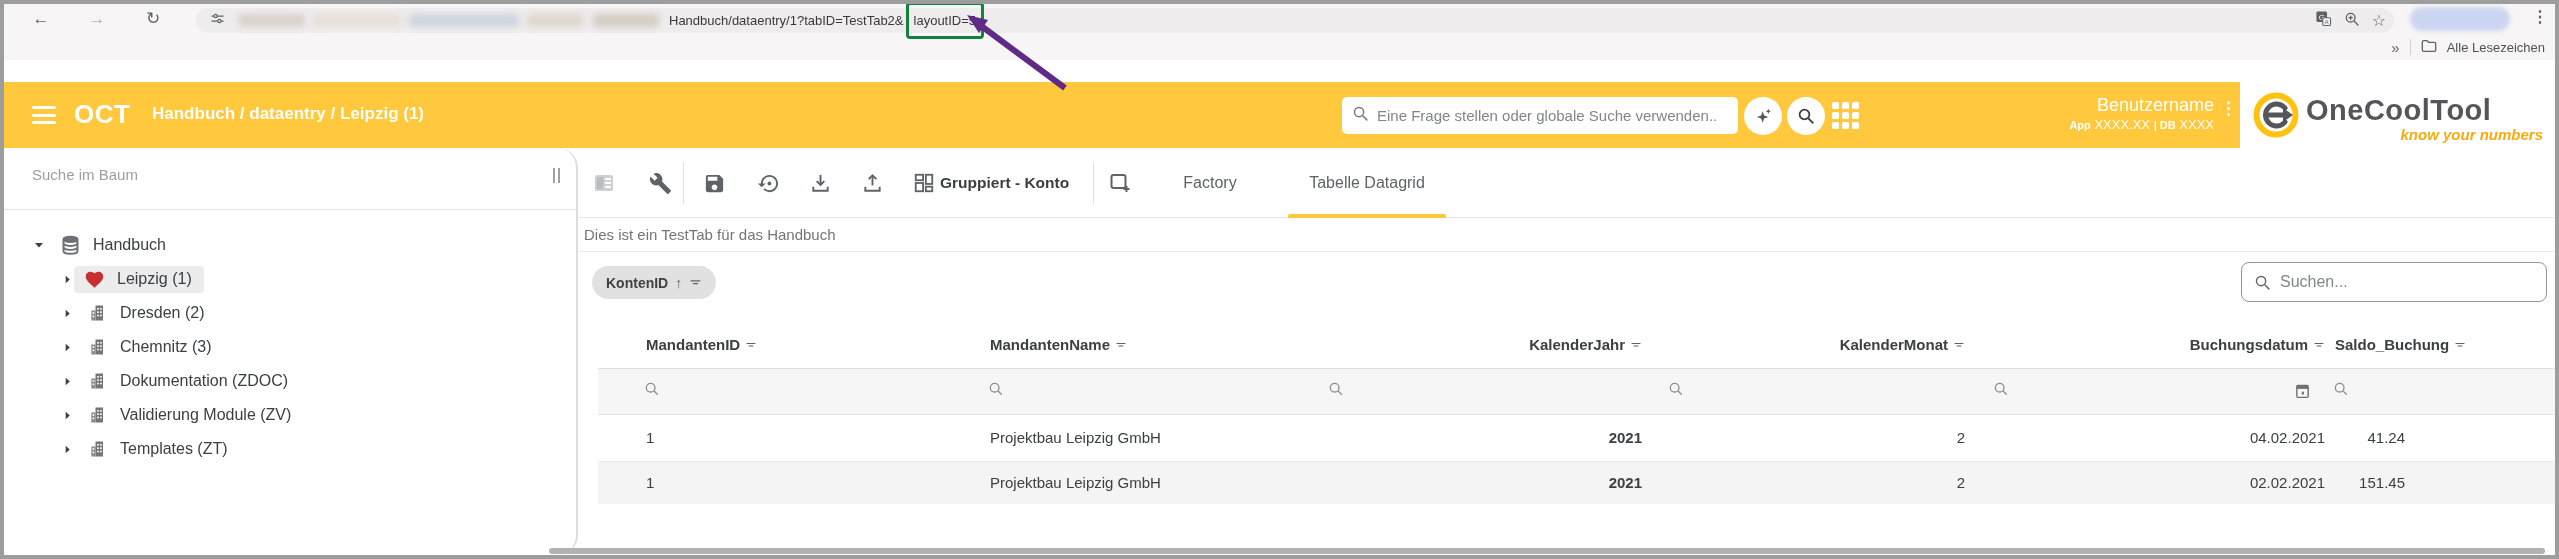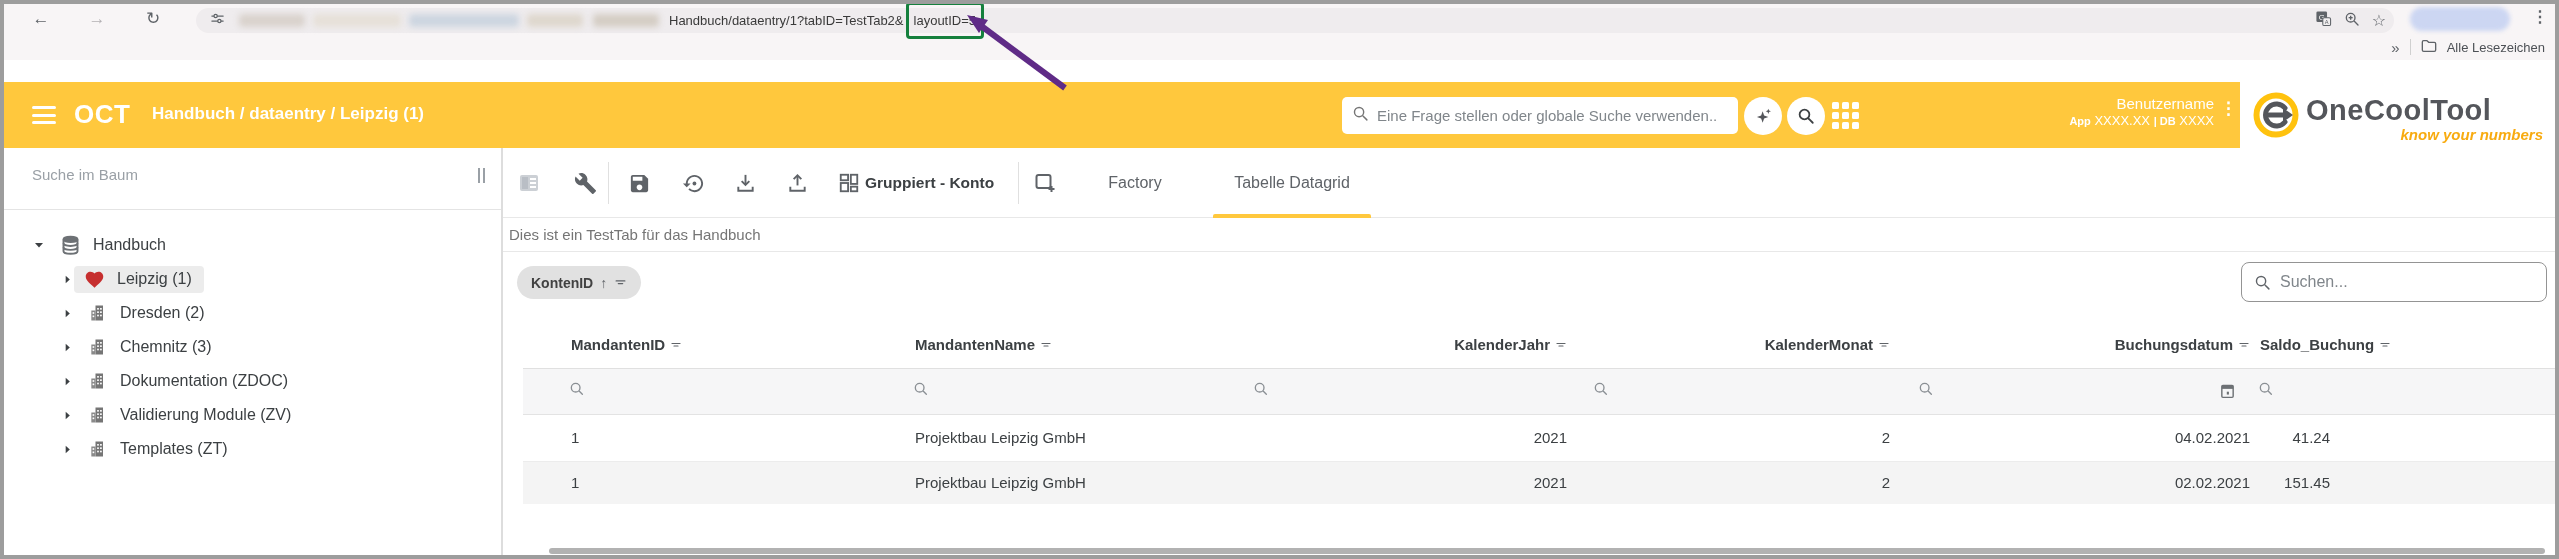--- a/index.html
+++ b/index.html
@@ -38,30 +38,30 @@
              border-radius:5px; display:flex; align-items:center; padding:0 10px; }
   .gsearch input { border:none; outline:none; flex:1; font-size:15px; color:#3c4043; margin-left:8px;
                    font-family:"Liberation Sans", sans-serif; background:transparent; }
   .gsearch input::placeholder { color:#80868b; }
   .circle-btn { position:absolute; top:15px; width:38px; height:38px; border-radius:50%; background:#fff;
                 display:flex; align-items:center; justify-content:center; cursor:pointer; }
   .apps-grid { position:absolute; left:1828px; top:20px; width:27px; height:27px; display:grid;
                grid-template-columns:repeat(3,7px); grid-template-rows:repeat(3,7px); gap:3px; cursor:pointer; }
   .apps-grid i { background:#fff; border-radius:1.5px; }
   .userblock { position:absolute; left:1890px; top:13px; width:320px; text-align:right; color:#fff; }
-  .username { font-size:15px; }
+  .username { font-size:18px; }
   .appline { margin-top:1px; font-size:13px; }
   .appline b { font-size:11px; font-weight:bold; }
   .user-dots { position:absolute; left:2216px; top:16px; color:#fff; font-size:17px; font-weight:bold; cursor:pointer; }
   .logo-panel { position:absolute; left:2236px; top:0; right:0; height:66px; background:#fff; }
   .logo-name { position:absolute; left:66px; top:12px; font-size:29px; font-weight:bold; color:#54565b; letter-spacing:.5px; }
   .logo-tag { position:absolute; right:12px; top:44px; font-size:15px; font-weight:bold; font-style:italic; color:#f8ab10; }
   
   .main { position:absolute; left:0; top:144px; right:0; bottom:0; display:flex; }
-  .sidebar { width:499px; flex:none; border-right:2px solid #ddd; position:relative; }
+  .sidebar { width:574px; flex:none; border-right:2px solid #ddd; position:relative;border-radius:20px; }
   .tree-search { height:62px; border-bottom:1px solid #e4e4e4; position:relative; }
   .tree-search input { position:absolute; left:28px; top:18px; width:380px; border:none; outline:none;
                        font-size:15px; color:#3c4043; font-family:"Liberation Sans", sans-serif; }
   .tree-search input::placeholder { color:#9aa0a6; }
   .drag-handle { position:absolute; right:16px; top:20px; display:flex; gap:3px; cursor:col-resize; }
   .drag-handle i { width:2px; height:15px; background:#9aa0a6; }
   .tree { padding-top:18px; }
   .tree-row { height:34px; display:flex; align-items:center; cursor:pointer; font-size:16px; color:#3c4043; }
   .tw { flex:none; display:flex; align-items:center; justify-content:center; }
   .arrow-slot { width:14px; margin-left:28px; }
@@ -97,21 +97,21 @@
              white-space:nowrap; cursor:pointer; }
   .grid th .hwrap { display:inline-flex; align-items:center; gap:5px; }
   .frow td { height:46px; background:#f6f6f7; border-bottom:1px solid #e3e3e3; position:relative; cursor:text; }
   .grow td { height:44px; border-bottom:1px solid #ececec; }
   .grow .gwrap { display:flex; align-items:center; gap:18px; padding-left:14px; font-size:15px; font-weight:bold; color:#3c4043; }
   .drow td { font-size:15px; color:#3c4043; white-space:nowrap; }
   .drow1 td { height:47px; border-bottom:1px solid #ececec; }
   .drow2 td { height:43px; background:#f4f4f4; }
   .pl1 { padding-left:48px; text-align:left; }
   .pl2 { padding-left:10px; text-align:left; }
-  .pr3 { padding-right:18px; text-align:right; }
+  .pr3 { padding-right:18px; text-align:right;font-weight:bold; }
   .pr4 { padding-right:20px; text-align:right; }
   .pl5 { padding-left:15px; text-align:right; }
   .hl6 { padding-left:10px; text-align:left; }
   .vr6 { padding-right:246px; text-align:right; }
   .fcell { padding-left:8px; }
   .fcell.first { padding-left:46px; }
   .cal-right { position:absolute; right:14px; top:13px; }
   .hscroll { position:absolute; left:545px; bottom:1px; width:1996px; height:6px; background:#b2b2b2;
              border-radius:3px; cursor:grab; }
 </style>

